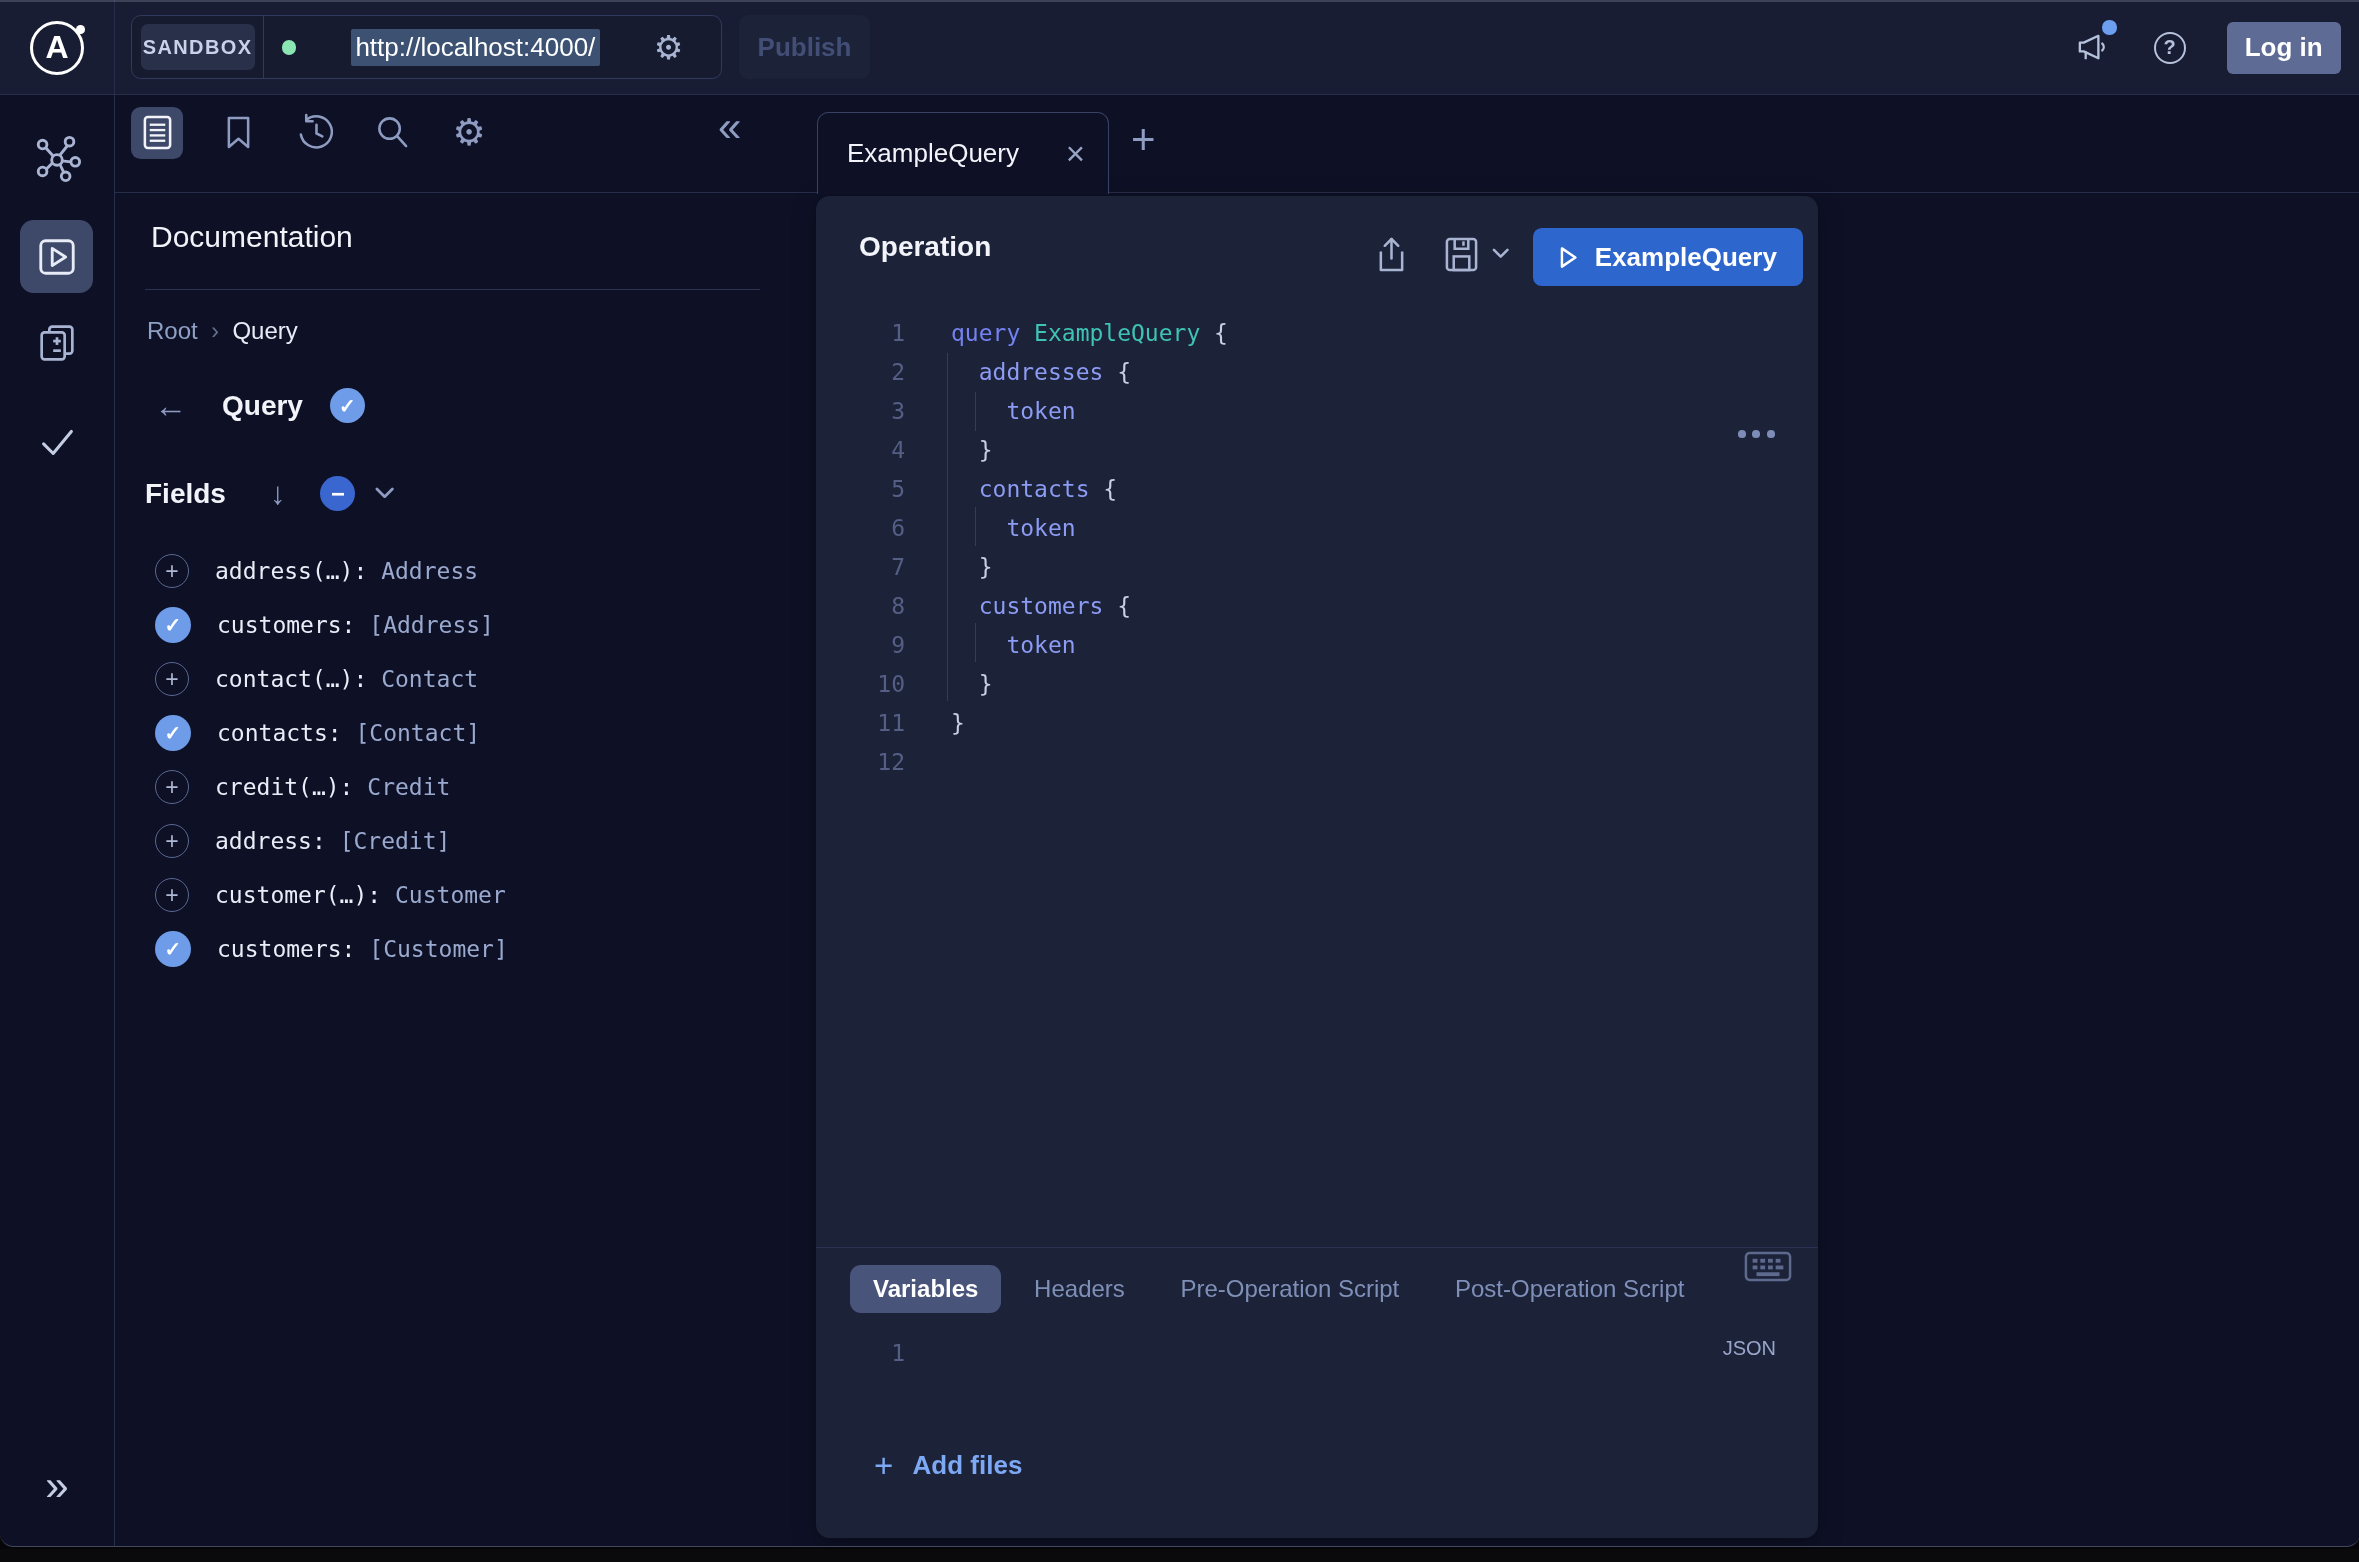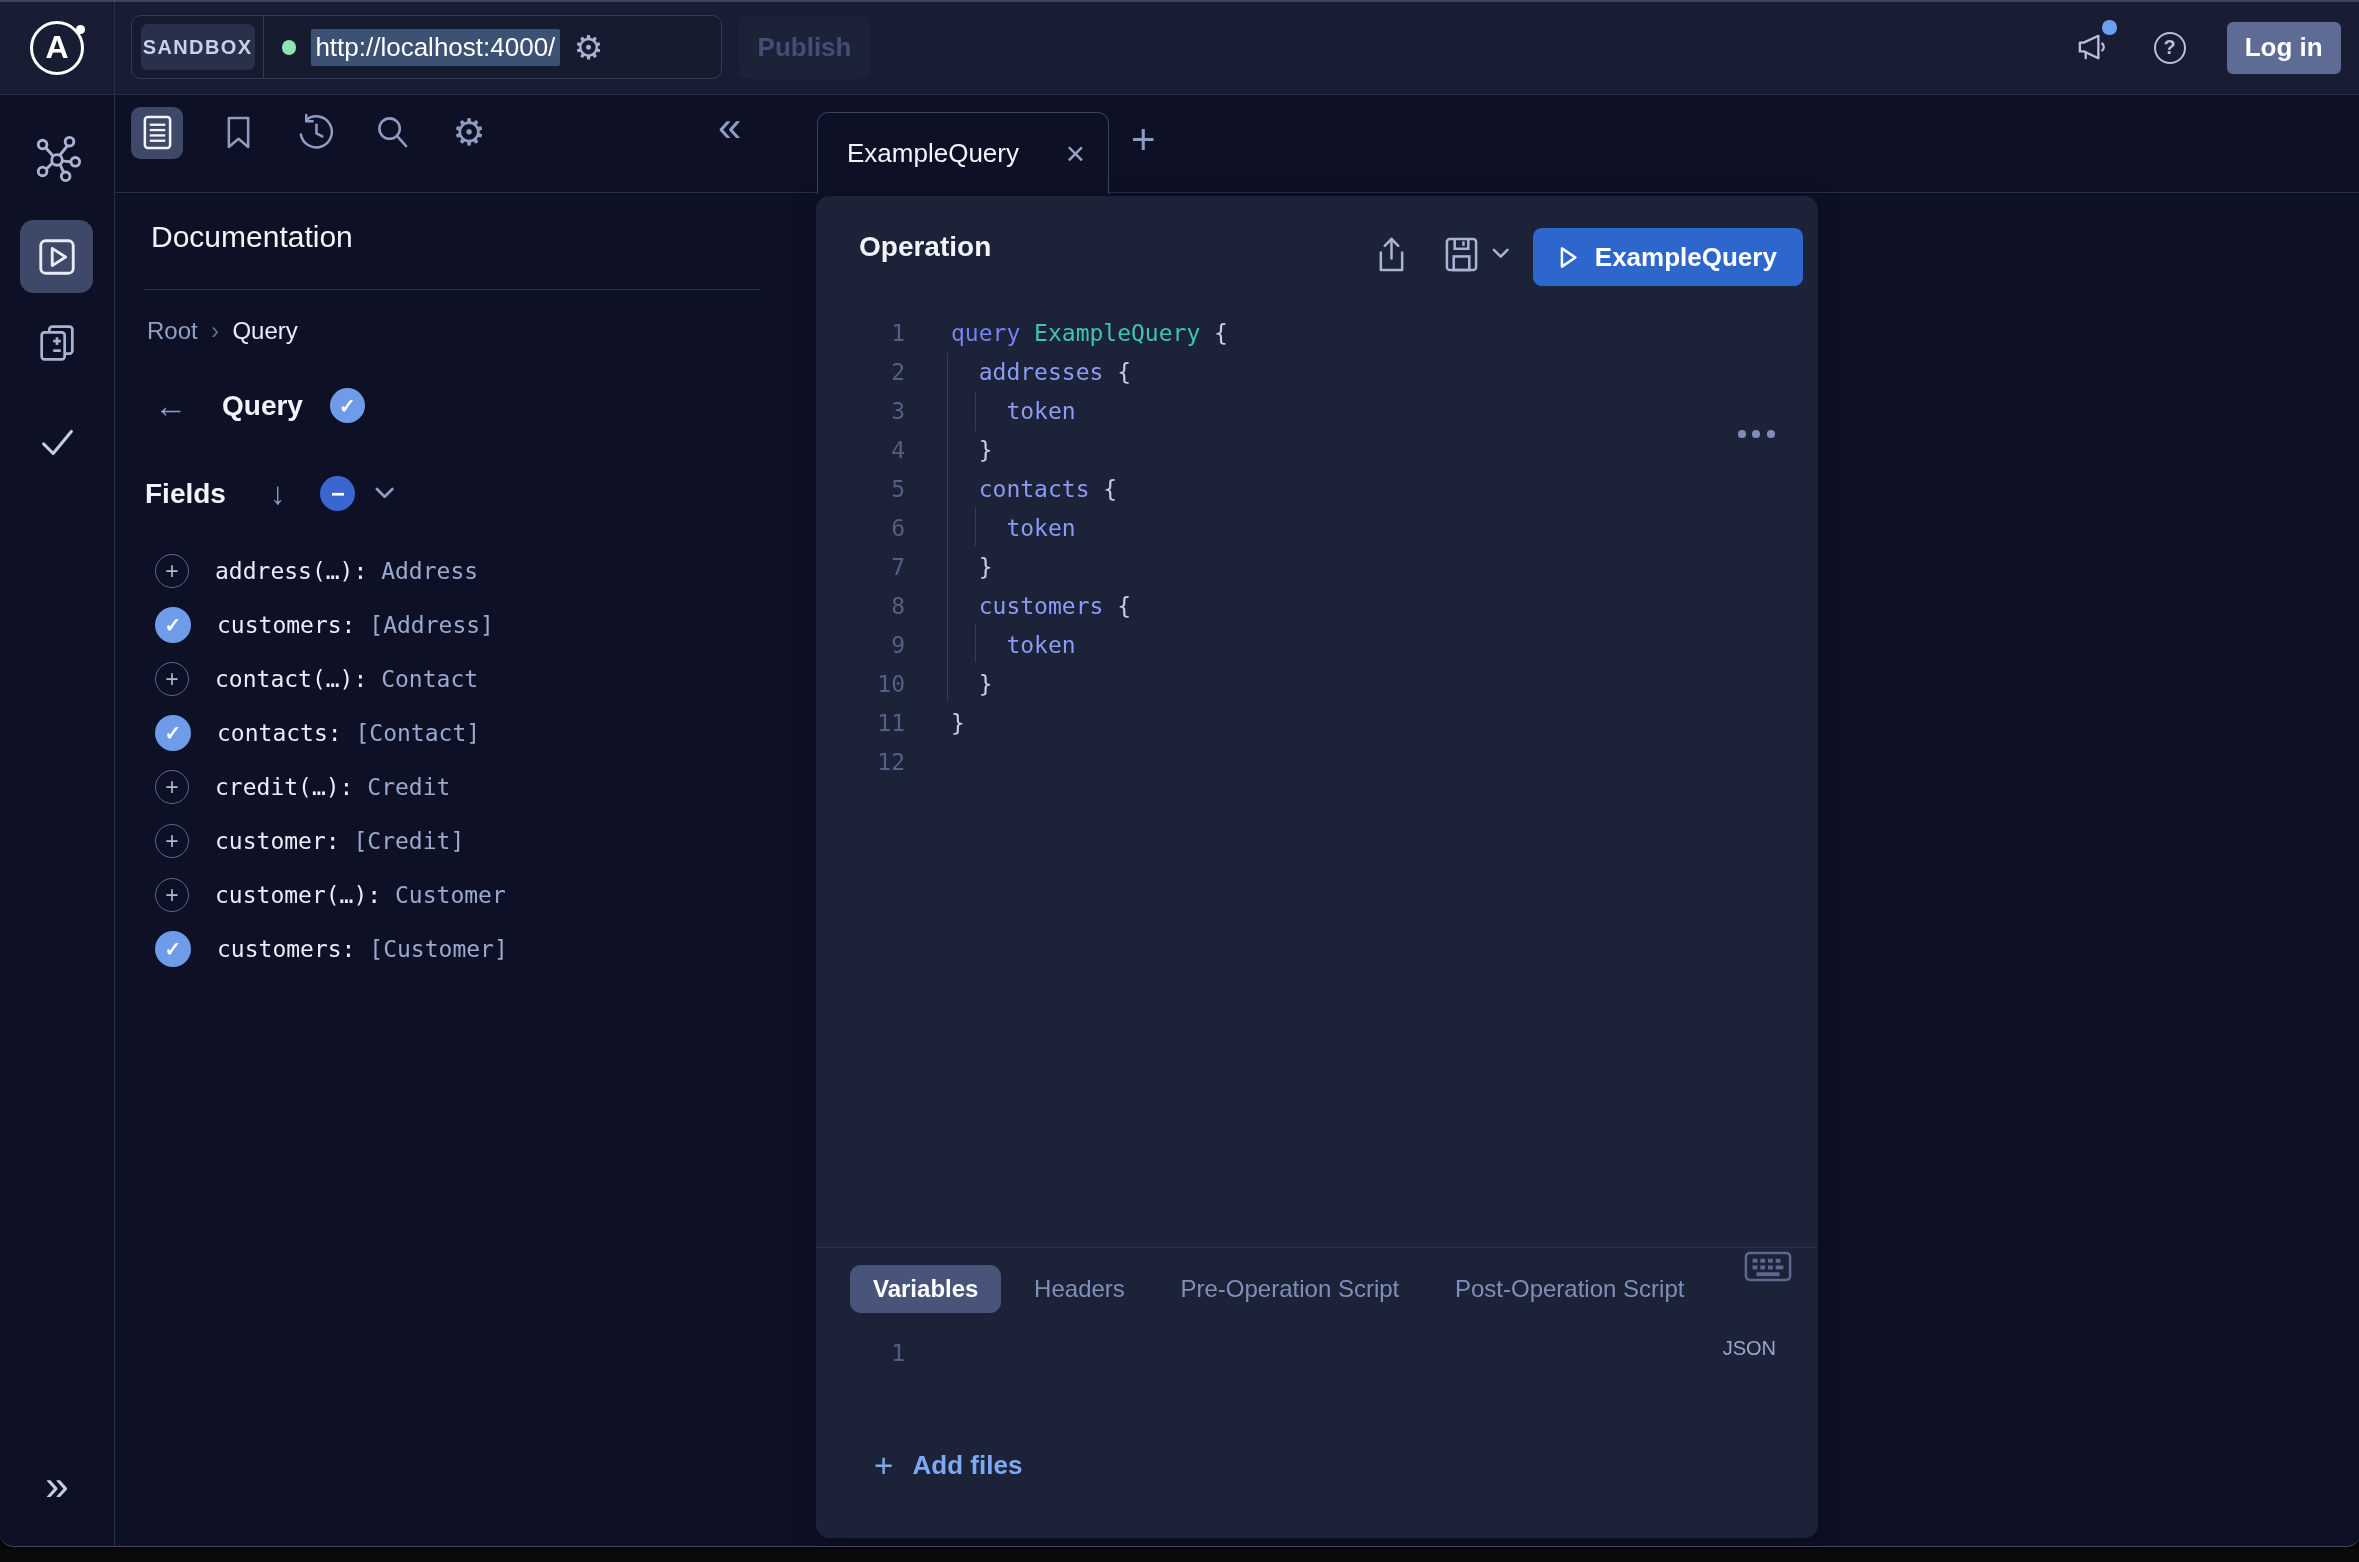--- a/index.html
+++ b/index.html
@@ -25,21 +25,21 @@
   .logo-cell{position:absolute;left:0;top:0;width:114px;height:95px;display:flex;align-items:center;justify-content:center;}
   .logo{width:54px;height:54px;border:3.4px solid #fff;border-radius:50%;display:flex;align-items:center;justify-content:center;
         color:#fff;font-size:32px;font-weight:bold;position:relative;}
   .logo::after{content:"";position:absolute;right:-3.9px;top:1.9px;width:8.7px;height:8.7px;border-radius:50%;background:#fff;}
   .rail-divider{position:absolute;left:114px;top:0;width:1px;height:1547px;background:var(--border);z-index:5;}
 
   .url-group{position:absolute;left:131px;top:15.4px;width:591px;height:64px;background:#161B30;
              border:1px solid #303A5C;border-radius:9.7px;display:flex;align-items:center;}
   .sandbox-chip{margin-left:8.7px;height:46px;background:var(--chip);border-radius:6.8px;display:flex;align-items:center;
                 padding:0 2px;color:#C9D2E8;font-weight:bold;font-size:20px;letter-spacing:1.4px;}
-  .url-zone{display:flex;align-items:center;height:100%;flex:1;border-left:1px solid #303A5C;margin-left:8.7px;padding-left:17.4px;}
+  .url-zone{display:flex;align-items:center;height:100%;flex:1;border-left:1px solid #303A5C;margin-left:8.7px;padding-left:17.4px;gap:40px;}
   .status-dot{width:14.5px;height:14.5px;border-radius:50%;background:var(--green);margin-right:14.5px;}
   .url-text{font-size:26px;color:#FFFFFF;background:var(--sel);padding:2.9px 4.8px;border-radius:1.9px;white-space:nowrap;}
   .url-gear{margin-left:13.5px;margin-right:13.5px;font-size:33px;color:var(--slate);line-height:1;}
   .publish-btn{position:absolute;left:739px;top:15.4px;width:131px;height:64px;background:#1C2338;border-radius:9.7px;
                color:#434E77;font-weight:bold;font-size:26px;display:flex;align-items:center;justify-content:center;}
   .topbar-right{position:absolute;right:19.3px;top:0;height:95px;display:flex;align-items:center;gap:41px;}
   .megaphone-wrap{position:relative;width:39px;height:39px;}
   .notif-dot{position:absolute;right:-3.9px;top:-7.7px;width:14.5px;height:14.5px;border-radius:50%;background:#6D9FF0;}
   .help-circle{width:32px;height:32px;border:2.4px solid #B6C1DB;border-radius:50%;color:#B6C1DB;
                font-size:20px;font-weight:bold;display:flex;align-items:center;justify-content:center;}
@@ -302,21 +302,21 @@
         <div class="field-item" style="top: 162px;">
           <span class="field-icon-check">✓</span>
           <span class="field-text"><span>contacts: </span><span class="field-type">[Contact]</span></span>
         </div>
         <div class="field-item" style="top: 216px;">
           <span class="field-icon-plus">+</span>
           <span class="field-text"><span>credit(…): </span><span class="field-type">Credit</span></span>
         </div>
         <div class="field-item" style="top: 270px;">
           <span class="field-icon-plus">+</span>
-          <span class="field-text"><span>customer: </span><span class="field-type">[Credit]</span></span>
+          <span class="field-text"><span>address: </span><span class="field-type">[Credit]</span></span>
         </div>
         <div class="field-item" style="top: 324px;">
           <span class="field-icon-plus">+</span>
           <span class="field-text"><span>customer(…): </span><span class="field-type">Customer</span></span>
         </div>
         <div class="field-item" style="top: 378px;">
           <span class="field-icon-check">✓</span>
           <span class="field-text"><span>customers: </span><span class="field-type">[Customer]</span></span>
         </div>
       </div>

